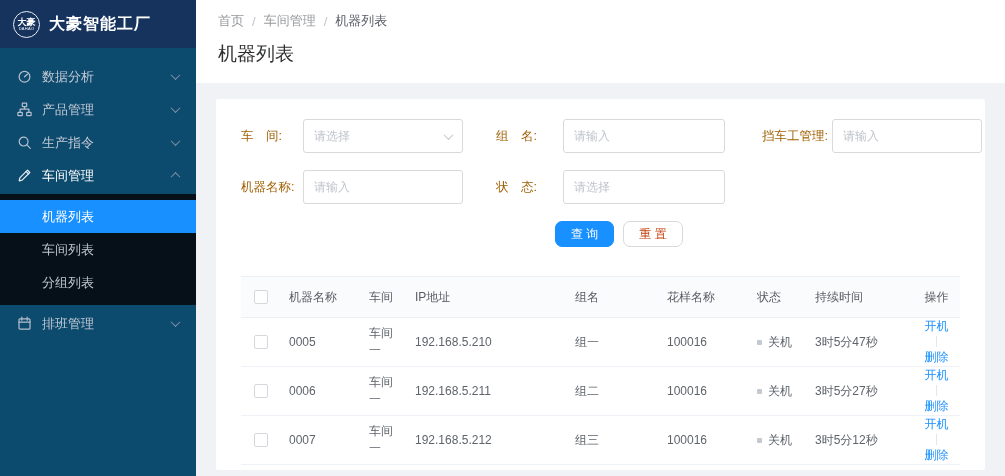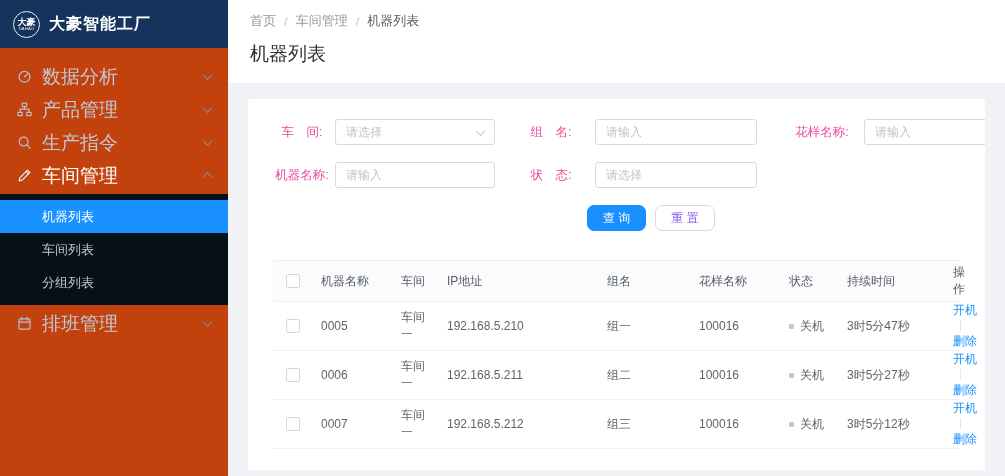--- a/index.html
+++ b/index.html
@@ -4,29 +4,29 @@
 <style>
   html,body{margin:0;padding:0;}
   body{
     width:1005px;height:476px;overflow:hidden;
     font-family:"Liberation Sans","DejaVu Sans",sans-serif;
     -webkit-font-smoothing:antialiased;
   }
   .app{display:flex;width:1005px;height:476px;}
 
   
-  .sidebar{width:228px;flex-shrink:0;background:#c2410c;display:flex;flex-direction:column;}
+  .sidebar{width:196px;flex-shrink:0;background:#0c4a6e;display:flex;flex-direction:column;}
   .logo{height:48px;background:#16335d;display:flex;align-items:center;padding:0 13px;gap:9px;flex-shrink:0;}
   .logo-badge{width:27px;height:27px;border-radius:50%;border:1.5px solid #e9edf3;box-sizing:border-box;
     display:flex;flex-direction:column;align-items:center;justify-content:center;color:#fff;line-height:1;flex-shrink:0;}
   .logo-badge .cn{font-size:9px;font-weight:bold;}
   .logo-badge .en{font-size:4px;letter-spacing:.3px;}
   .logo-title{color:#fff;font-size:16px;font-weight:bold;letter-spacing:1px;white-space:nowrap;}
   .nav{padding-top:12px;}
-  .nav-item{height:33px;display:flex;align-items:center;padding:0 17px;color:#c2c9d4;font-size:19px;cursor:pointer;}
+  .nav-item{height:33px;display:flex;align-items:center;padding:0 17px;color:#c2c9d4;font-size:13px;cursor:pointer;}
   .nav-item .nicon{width:15px;height:15px;margin-right:10px;display:flex;align-items:center;flex-shrink:0;}
   .nav-item .lbl{flex:1;white-space:nowrap;}
   .nav-item.expanded{color:#fff;}
   .chev{width:6px;height:6px;border-right:1.4px solid #8291a5;border-bottom:1.4px solid #8291a5;
     transform:rotate(45deg) translate(-1px,-1px);flex-shrink:0;}
   .chev.up{transform:rotate(225deg) translate(-1px,-1px);}
   .submenu{background:#061019;padding:6px 0;margin:2px 0;}
   .sub-item{height:33px;line-height:33px;padding-left:42px;font-size:13px;color:#bfc5cd;cursor:pointer;white-space:nowrap;}
   .sub-item.active{background:#1890ff;color:#fff;}
 
@@ -43,39 +43,39 @@
   .breadcrumb .sep{color:#c0c4cc;}
   .breadcrumb .current{color:#5a5e66;}
   .page-title{margin-top:11px;font-size:19px;color:#303133;font-weight:500;}
 
   .content{flex:1;padding:16px 20px 6px;overflow:hidden;display:flex;}
   .card{background:#fff;flex:1;border-radius:2px;padding:20px 25px 0;box-sizing:border-box;overflow:hidden;}
 
   
   .frow{display:flex;align-items:center;margin-bottom:17px;}
   .fitem{display:flex;align-items:center;}
-  .flabel{font-size:12.5px;color:#ec4899;white-space:nowrap;text-align:center;}
+  .flabel{font-size:12.5px;color:#a16207;white-space:nowrap;text-align:left;}
   .fl1{width:58px;margin-right:4px;}
   .fl2{width:46px;margin-right:21px;}
   .fl3{width:56px;margin-right:14px;}
   .ml2{margin-left:33px;}
   .ml3{margin-left:37px;}
   .ctl{height:26px;box-sizing:border-box;border:1px solid #d9d9d9;border-radius:3px;background:#fff;
-    font-size:12px;color:#555;padding:0 10px;outline:none;}
+    font-size:12px;color:#555;padding:16px 10px;outline:none;}
   .sel{display:flex;align-items:center;justify-content:space-between;cursor:pointer;}
   .sel .ph{color:#c0c4cc;}
   .sel .schev{width:6px;height:6px;border-right:1.3px solid #c0c4cc;border-bottom:1.3px solid #c0c4cc;
     transform:rotate(45deg) translate(-1px,-1px);}
   input.ctl::placeholder{color:#c0c4cc;}
   .w160{width:160px;} .w162{width:162px;} .w150{width:150px;}
   .btnrow{display:flex;margin:17px 0 0 314px;}
   .btn{height:26px;box-sizing:border-box;border-radius:7px;font-size:12px;padding:0 15px;cursor:pointer;
     display:flex;align-items:center;white-space:nowrap;}
   .btn-primary{background:#1890ff;border:1px solid #1890ff;color:#fff;}
-  .btn-default{background:#fff;border:1px solid #d9d9d9;color:#8b5cf6;margin-left:9px;}
+  .btn-default{background:#fff;border:1px solid #d9d9d9;color:#c2410c;margin-left:9px;}
 
   
   table{width:100%;border-collapse:collapse;margin-top:29px;font-size:12px;color:#5f646b;table-layout:fixed;}
   th{height:40px;font-weight:500;color:#585d64;text-align:left;padding:0 8px;
     border-top:1px solid #edf0f4;border-bottom:1px solid #edf0f4;background:#fafbfc;}
   td{height:42px;padding:0 8px;border-bottom:1px solid #eef1f5;background:#fff;}
   .col-cb{text-align:center;padding:0;}
   .col-ops{text-align:center;}
   .cb{display:inline-block;width:14px;height:14px;box-sizing:border-box;border:1px solid #d4d7dc;
     border-radius:2px;background:#fff;vertical-align:middle;cursor:pointer;}
@@ -194,21 +194,21 @@
             <div class="ctl sel w160">
               <span class="ph">请选择</span>
               <span class="schev"></span>
             </div>
           </div>
           <div class="fitem ml2">
             <span class="flabel fl2">组　名:</span>
             <input class="ctl w162" type="text" placeholder="请输入" style="">
           </div>
           <div class="fitem ml3">
-            <span class="flabel fl3">花样名称:</span>
+            <span class="flabel fl3">挡车工管理:</span>
             <input class="ctl w150" type="text" placeholder="请输入" style="">
           </div>
         </div>
 
         <div class="frow">
           <div class="fitem">
             <span class="flabel fl1">机器名称:</span>
             <input class="ctl w160" type="text" placeholder="请输入" style="">
           </div>
           <div class="fitem ml2">

